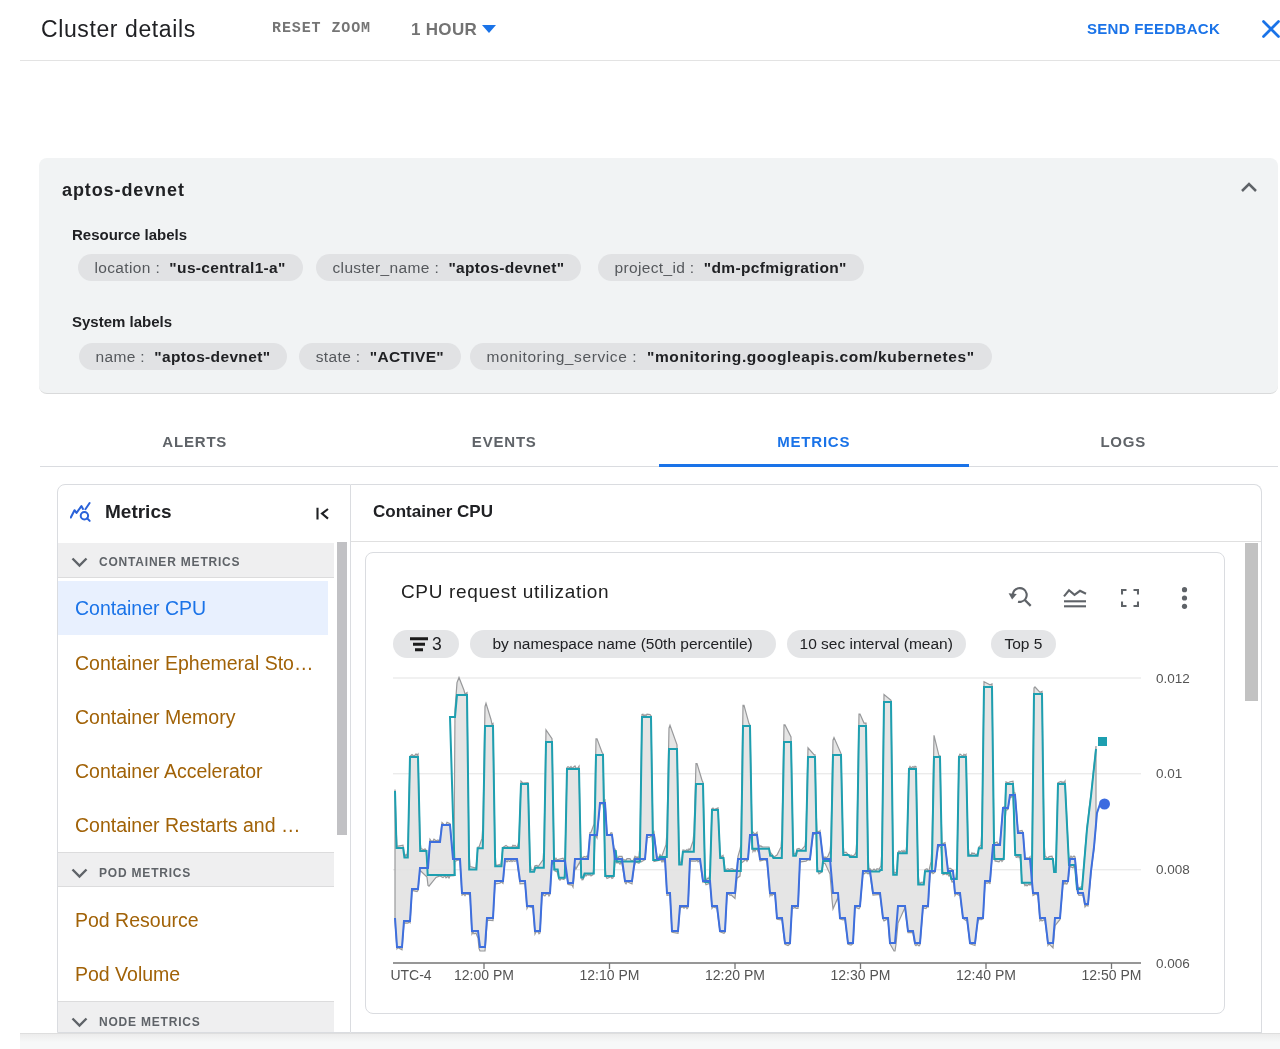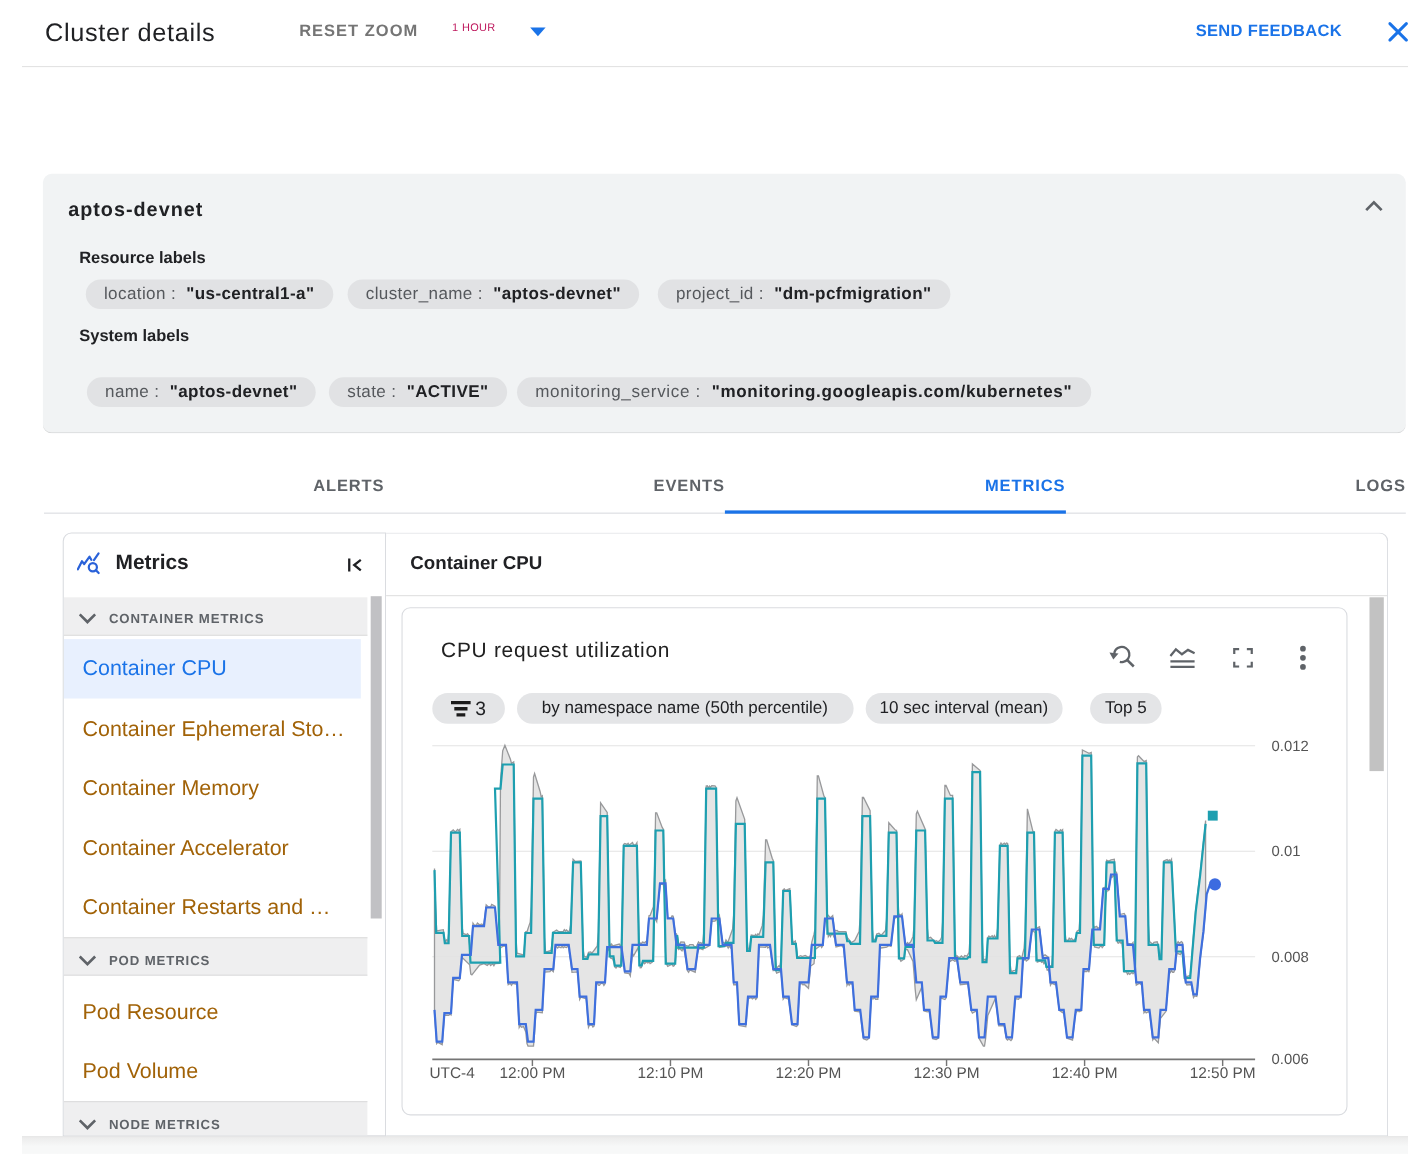--- a/index.html
+++ b/index.html
@@ -3,39 +3,39 @@
 <meta charset="utf-8">
 <style>
   * { margin:0; padding:0; box-sizing:border-box; }
   html,body { width:1280px; height:1049px; background:#fff; font-family:"Liberation Sans", sans-serif; overflow:hidden; }
   .abs { position:absolute; }
   #page { position:relative; width:1280px; height:1049px; background:#fff;margin-left:20px; }
 
   
   .topbar { position:absolute; left:0; top:0; width:1280px; height:61px; border-bottom:1px solid #e3e3e3; }
   .title { position:absolute; left:21px; top:16px; font-size:23px; color:#202124; letter-spacing:0.6px; }
-  .resetzoom { position:absolute; left:252px; top:20px; font-size:15px; font-weight:700; color:#757575; letter-spacing:0.9px; }
-  .onehour { position:absolute; left:391px; top:20px; font-size:10px; font-weight:400; color:#be185d; letter-spacing:0.3px; }
+  .resetzoom { position:absolute; left:252px; top:20px; font-size:15px; font-weight:700; color:#757575; letter-spacing:0.9px;font-family:Liberation Mono, monospace; }
+  .onehour { position:absolute; left:391px; top:20px; font-size:17px; font-weight:700; color:#737373; letter-spacing:0.3px; }
   .caret { position:absolute; left:462px; top:25px; width:0; height:0; border-left:7px solid transparent; border-right:7px solid transparent; border-top:8px solid #1a73e8; }
   .sendfb { position:absolute; left:1067px; top:20px; font-size:15px; font-weight:700; color:#1a73e8; letter-spacing:0.3px; }
 
   
   .row2 { position:absolute; left:0; top:61px; width:1280px; height:66px; border-bottom:1px solid #e3e3e3; }
   .vicm { position:absolute; left:66px; top:23px; font-size:15px; font-weight:700; color:#1a73e8; letter-spacing:0.8px; }
 
   
   .panel { position:absolute; left:19px; top:158px; width:1239px; height:236px; background:#f1f3f4; border-radius:8px; border-bottom:1px solid #d9dadb; }
   .pv-name { position:absolute; left:23px; top:22px; font-size:18px; font-weight:700; color:#202124; letter-spacing:0.9px; }
   .pv-h { position:absolute; left:33px; font-size:15px; font-weight:700; color:#202124; }
   .chip { position:absolute; height:27.5px; background:#e1e2e4; border-radius:14px; font-size:15.5px; color:#55585c; line-height:27.5px; white-space:nowrap; padding:0 17px; letter-spacing:0.35px; }
   .chip b { color:#202124; font-weight:700; }
 
   
   .tabs { position:absolute; left:20px; top:420px; width:1238px; height:47px; border-bottom:1px solid #dadce0; }
-  .tab { position:absolute; top:13px; width:309.5px; text-align:right; font-size:15px; font-weight:700; color:#5f6368; letter-spacing:0.8px; }
+  .tab { position:absolute; top:13px; width:309.5px; text-align:center; font-size:15px; font-weight:700; color:#5f6368; letter-spacing:0.8px; }
   .tab.active { color:#1a73e8; }
   .tabline { position:absolute; left:618.5px; bottom:-1px; width:310px; height:3px; background:#1a73e8; }
 
   
   .sidebar { position:absolute; left:37px; top:484px; width:294px; height:549px; border:1px solid #dadce0; border-radius:8px 0 0 0; background:#fff; overflow:hidden; }
   .sb-title { position:absolute; left:47px; top:16px; font-size:19px; font-weight:700; color:#202124; }
   .sec-head { position:absolute; left:0; width:276px; background:#efeff0; border-bottom:1px solid #dcdcdd; }
   .sec-label { position:absolute; left:41px; font-size:12px; font-weight:700; color:#5f6368; letter-spacing:0.8px; }
   .sb-item { position:absolute; left:0; width:270px; height:54px; font-size:19.5px; color:#a16207; line-height:54px; padding-left:17px; white-space:nowrap; overflow:hidden; }
   .sb-item.sel { background:#e8f0fe; color:#1a73e8; }
@@ -70,21 +70,21 @@
 
   <div class="panel">
     <div class="pv-name">aptos-devnet</div>
     <svg class="abs" style="left:1201px;top:22px" width="18" height="14" viewBox="0 0 18 14">
         <path d="M2 11 L9 4 L16 11" stroke="#5f6368" stroke-width="2.5" fill="none"></path>
       </svg>
     <div class="pv-h" style="top:68px">Resource labels</div>
     <div class="chip" style="left:38.5px; top:95.5px;">location :&nbsp; <b>"us-central1-a"</b></div>
     <div class="chip" style="left:276.5px; top:95.5px;">cluster_name :&nbsp; <b>"aptos-devnet"</b></div>
     <div class="chip" style="left:558.5px; top:95.5px;">project_id :&nbsp; <b>"dm-pcfmigration"</b></div>
-    <div class="pv-h" style="top:139px">System labels</div>
+    <div class="pv-h" style="top:155px">System labels</div>
     <div class="chip" style="left:39.5px; top:184.5px;">name :&nbsp; <b>"aptos-devnet"</b></div>
     <div class="chip" style="left:259.75px; top:184.5px;">state :&nbsp; <b>"ACTIVE"</b></div>
     <div class="chip" style="left:430.5px; top:184.5px; letter-spacing:0.6px;">monitoring_service :&nbsp; <b>"monitoring.googleapis.com/kubernetes"</b></div>
   </div>
 
   <div class="tabs">
     <div class="tab" style="left:0">ALERTS</div>
     <div class="tab" style="left:309.5px">EVENTS</div>
     <div class="tab active" style="left:619px">METRICS</div>
     <div class="tab" style="left:928.5px">LOGS</div>

